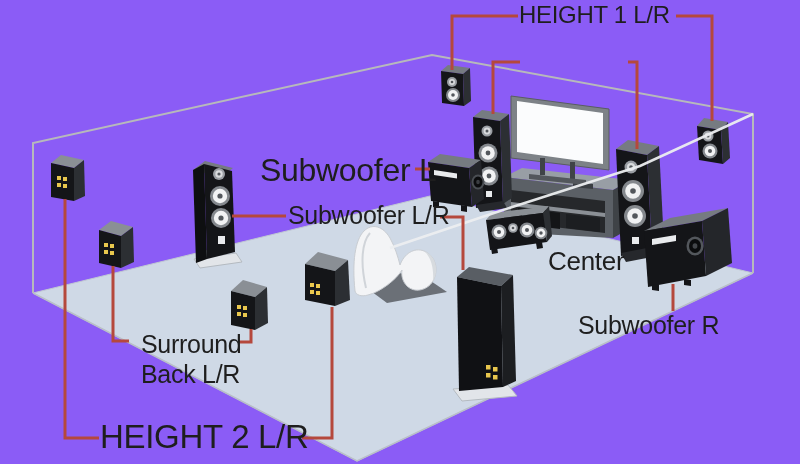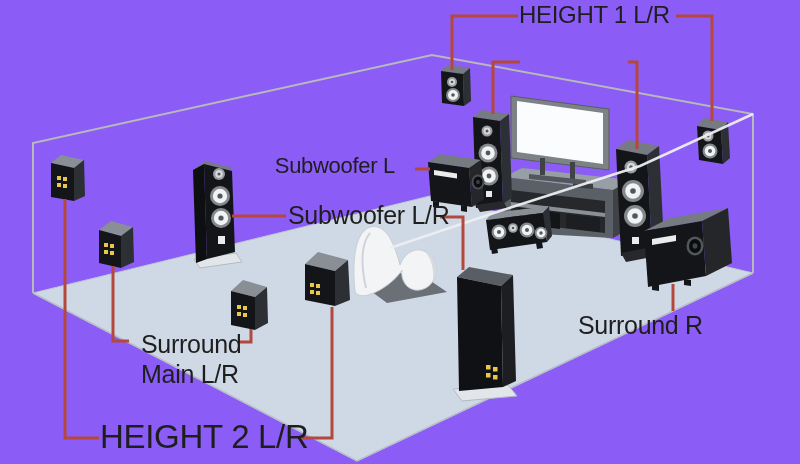--- a/index.html
+++ b/index.html
@@ -269,22 +269,23 @@
     <path class="red-line" d="M440,217 H463 V270"></path>
     <path class="red-line" d="M673,284 V311"></path>
     <path class="red-line" d="M113,266 V341 H129"></path>
     <path class="red-line" d="M251,329 V342 H239"></path>
     <path class="red-line" d="M65,199 V438 H99"></path>
     <path class="red-line" d="M332,307 V438 H302"></path>
   </g>
 </svg>
 
 <div class="lbl" style="left:519px;top:2px;font-size:24px">HEIGHT 1 L/R</div>
-<div class="lbl" style="left:251px;top:154px;width:144px;text-align:right;font-size:22px">Subwoofer L</div>
+<div class="lbl" style="left:260px;top:154px;width:144px;text-align:right;font-size:32px">Subwoofer L</div>
 <div class="lbl" style="left:288px;top:202px;font-size:25px">Subwoofer L/R</div>
-<div class="lbl" style="left:578px;top:312px;font-size:25px">Surround R</div>
+<div class="lbl" style="left:548px;top:248px;font-size:26px">Center</div>
+<div class="lbl" style="left:578px;top:312px;font-size:25px">Subwoofer R</div>
 <div class="lbl" style="left:141px;top:329px;font-size:25px;line-height:30px">
   <span>Surround</span><br>
-  <span>Main L/R</span>
+  <span>Back L/R</span>
 </div>
 <div class="lbl" style="left:100px;top:420px;font-size:33px">HEIGHT 2 L/R</div>
 
 </div>
 
 </body></html>

